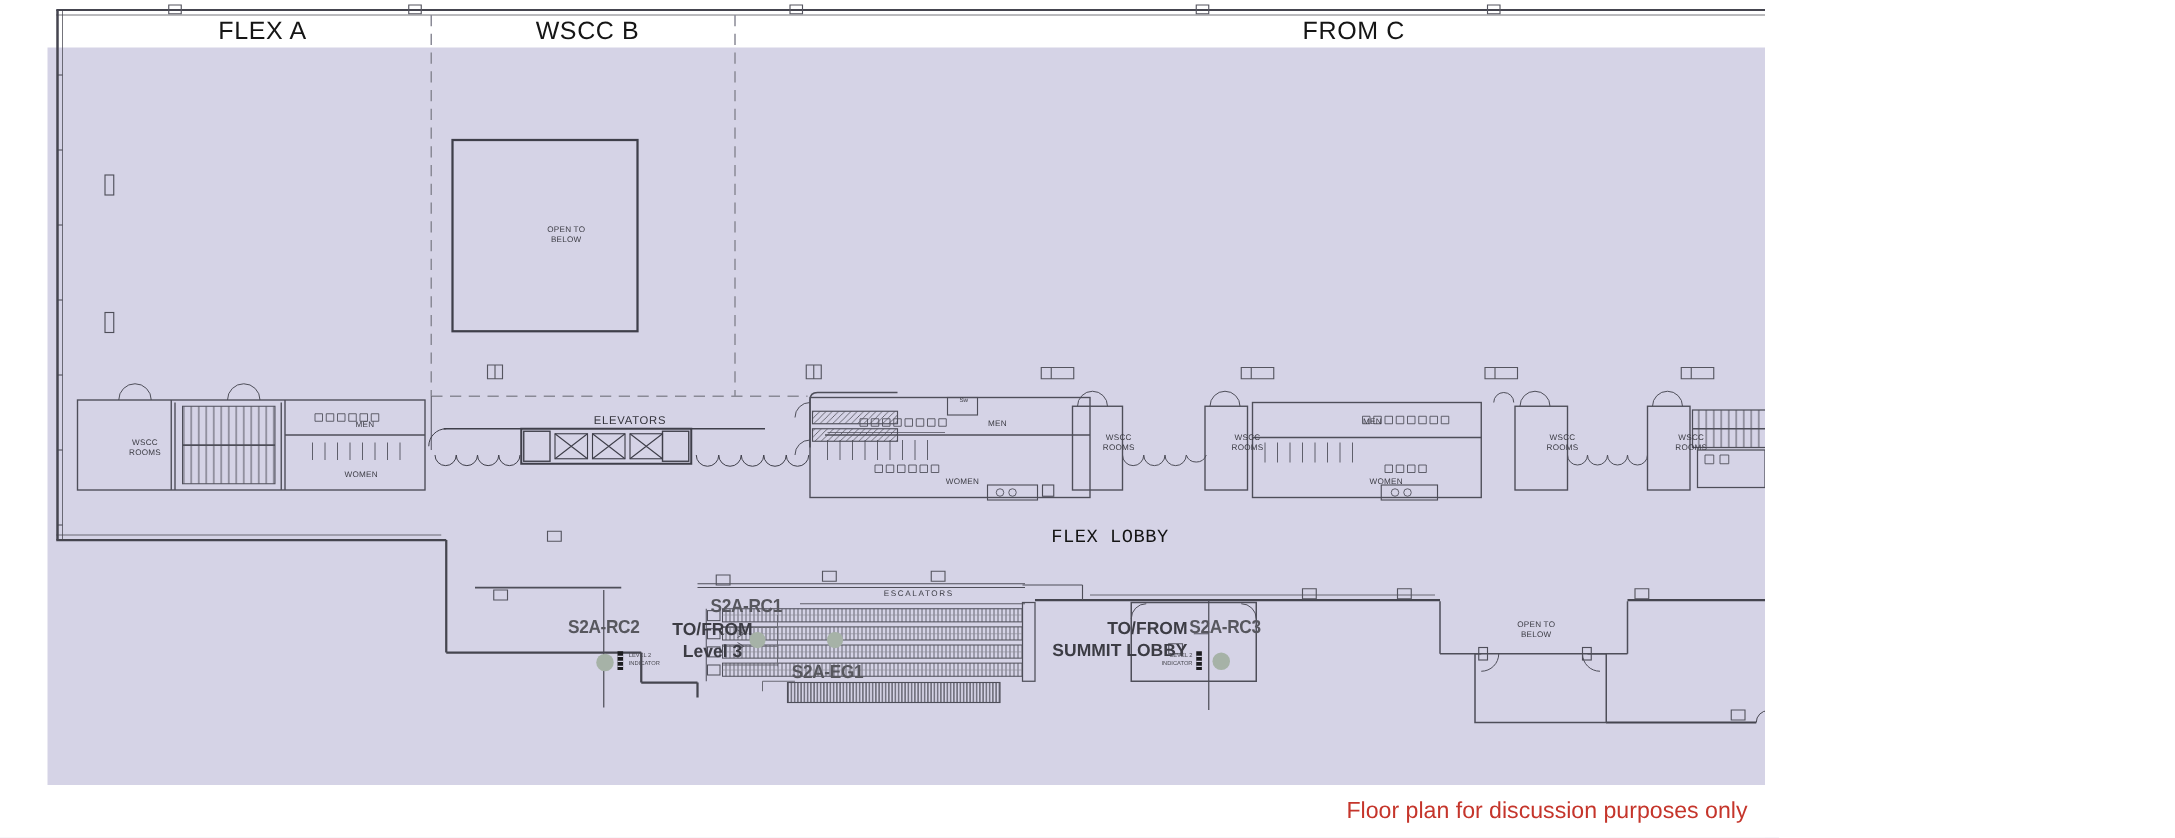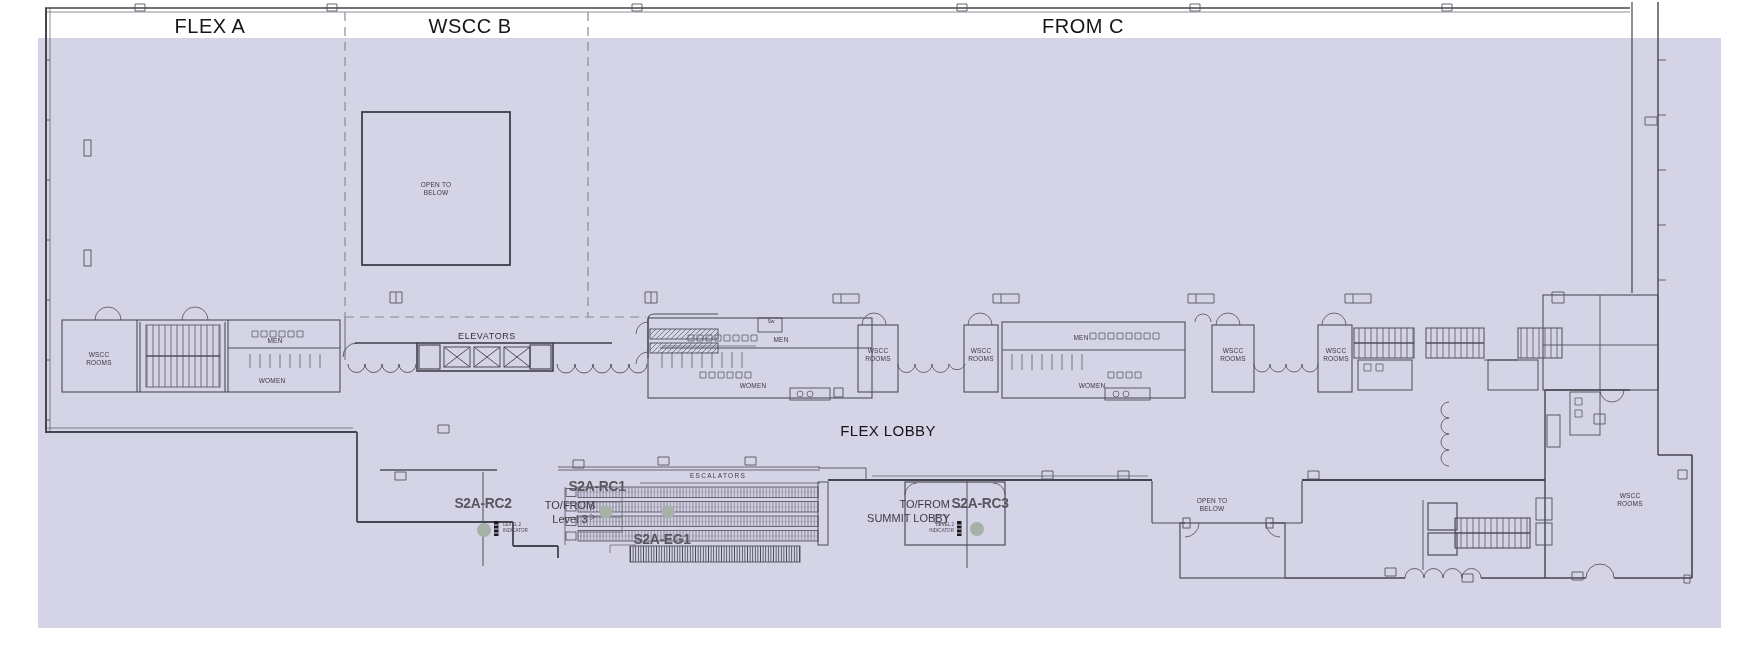--- a/index.html
+++ b/index.html
@@ -1,30 +1,30 @@
 <!DOCTYPE html>
 <html><head>
 <meta charset="utf-8">
 <style>
   html,body{margin:0;padding:0;background:#ffffff;}
-  #canvas{position:relative;width:1721px;height:670px;background:#ffffff;overflow:hidden;
+  #canvas{position:relative;width:1412px;height:670px;background:#ffffff;overflow:hidden;
           font-family:"Liberation Sans",sans-serif;}
   #plan-band{position:absolute;left:38px;top:38px;width:1690px;height:590px;background:#d5d3e6;}
   svg.plan{position:absolute;left:0;top:0;}
   .lbl{position:absolute;transform:translate(-50%,-50%);white-space:pre-line;text-align:center;
        color:#2c2c33;line-height:1.25;}
   .zone{font-size:20px;letter-spacing:.5px;color:#151515;}
-  .zone.lobby{font-size:15px;letter-spacing:.4px;}
-  .room{font-size:6.5px;color:#3a3a42;letter-spacing:.2px;}
+  .zone.lobby{font-size:15px;letter-spacing:.4px;font-family:Liberation Mono, monospace;}
+  .room{font-size:6.5px;color:#3a3a42;letter-spacing:.2px;margin-left:17px;}
   .room.md{font-size:9px;letter-spacing:.6px;color:#33333b;}
   .room.esc{letter-spacing:1.3px;}
   .tiny{font-size:5px;color:#3a3a42;}
   .s2a{font-size:15px;font-weight:bold;color:#57575e;letter-spacing:-.3px;
        transform:translate(-50%,-50%) scaleX(.92);white-space:nowrap;}
-  .tofrom{font-size:11px;font-weight:normal;color:#3c3c44;line-height:1.3;}
+  .tofrom{font-size:14px;font-weight:bold;color:#3c3c44;line-height:1.3;}
   .tofrom.right{transform:translate(-100%,-50%);text-align:right;}
   .lvl2{font-size:4.6px;color:#4a4a52;line-height:1.35;}
   .lvl2.left{transform:translate(0,-50%);text-align:left;}
   .lvl2.right{transform:translate(-100%,-50%);text-align:right;}
   .disclaimer{position:absolute;right:14px;top:637px;font-size:18.5px;color:#c5352b;}
 </style>
 </head>
 <body>
 
 <div id="canvas">
@@ -305,13 +305,14 @@
   <div class="lbl tofrom" style="left:570px;top:512px">TO/FROM
 Level 3</div>
   <div class="lbl tofrom right" style="left:950px;top:511px">TO/FROM
 SUMMIT LOBBY</div>
 
   <div class="lbl lvl2 left" style="left:503px;top:528px">LEVEL 2
 INDICATOR</div>
   <div class="lbl lvl2 right" style="left:954px;top:528px">LEVEL 2
 INDICATOR</div>
 
+  <div class="disclaimer">Floor plan for discussion purposes only</div>
 </div>
 
 </body></html>

